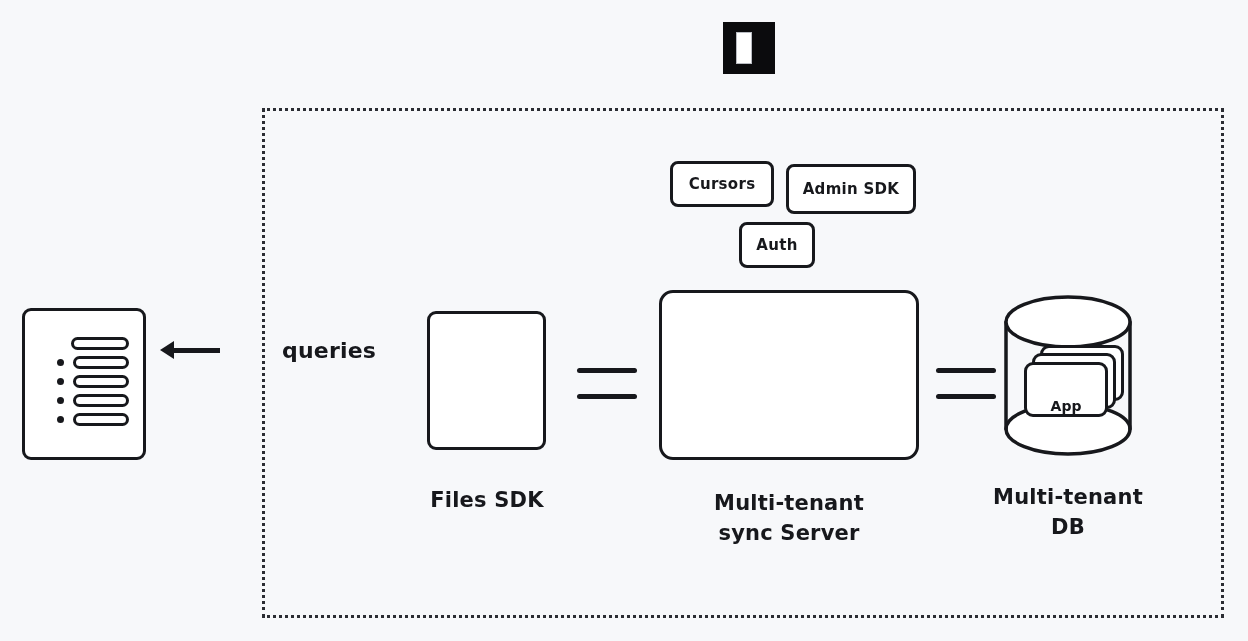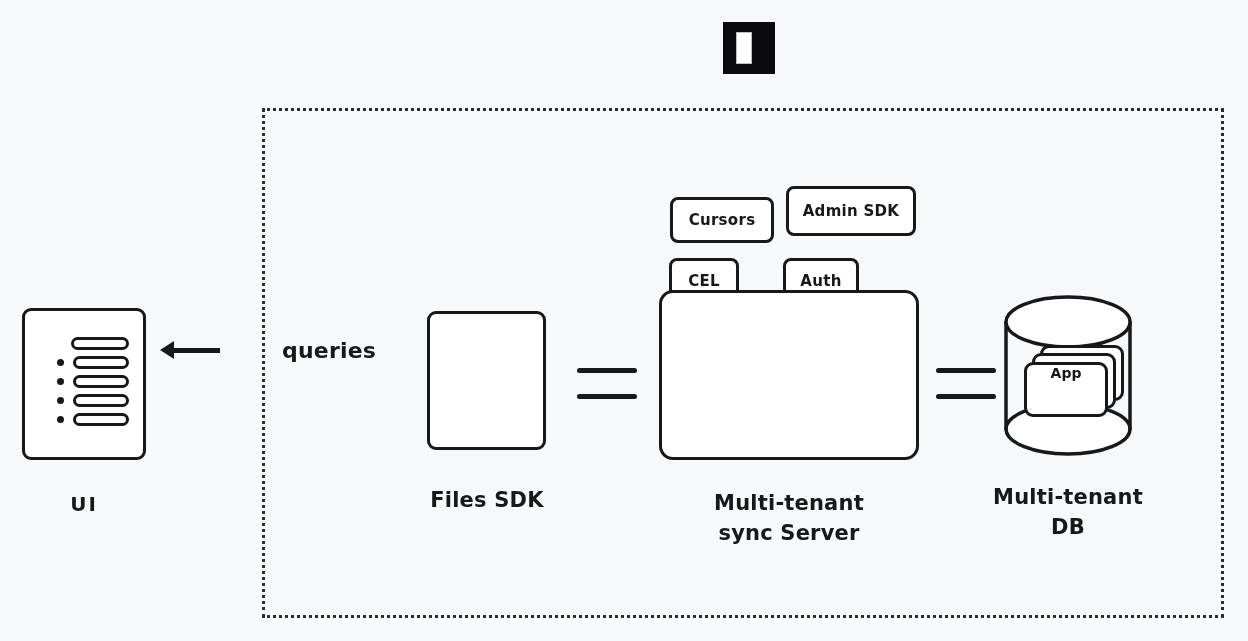--- a/index.html
+++ b/index.html
@@ -68,26 +68,25 @@
     border-radius: 8px;
     box-sizing: border-box;
     display: flex;
     align-items: center;
     justify-content: center;
     font-family: "DejaVu Sans", sans-serif;
     font-size: 15px;
     font-weight: 700;
     color: #17181c;
     letter-spacing: 0.3px;
-    margin-top: 36px;
   }
   .chip-cursors  { left: 670px; top: 161px; width: 104px; height: 46px; }
-  .chip-adminsdk { left: 786px; top: 150px; width: 130px; height: 50px; }
+  .chip-adminsdk { left: 786px; top: 164px; width: 130px; height: 50px; }
   .chip-cel      { left: 669px; top: 222px; width:  70px; height: 46px; }
-  .chip-auth     { left: 783px; top: 222px; width:  76px; height: 46px; }
+  .chip-auth     { left: 739px; top: 222px; width:  76px; height: 46px; }
   .chip-files    { left: 843px; top: 222px; width:  74px; height: 46px; }
 
   
   .ui-box {
     left: 22px; top: 308px; width: 124px; height: 152px;
     border-radius: 9px;
   }
   .ui-rows {
     position: absolute;
     left: 32px;
@@ -139,21 +138,21 @@
   }
   .stack .card {
     position: absolute;
     background: #ffffff;
     border: 3px solid #17181c;
     border-radius: 9px;
     box-sizing: border-box;
   }
   .stack .card.front {
     display: flex;
-    align-items: flex-start;
+    align-items: flex-end;
     justify-content: center;
     font-family: "DejaVu Sans", sans-serif;
     font-weight: 700;
     color: #17181c;
   }
 
   .db-stack { left: 1024px; top: 345px; width: 100px; height: 72px; }
   .db-stack .c3 { left: 16px; top: 0px;  width: 84px; height: 56px; }
   .db-stack .c2 { left: 8px;  top: 8px;  width: 84px; height: 56px; }
   .db-stack .c1 { left: 0px;  top: 17px; width: 84px; height: 55px; font-size: 14px; }
@@ -261,23 +260,20 @@
   </div>
 
   <div class="boundary"></div>
 
   <div class="chip chip-cursors">
     <span>Cursors</span>
   </div>
   <div class="chip chip-adminsdk">
     <span>Admin SDK</span>
   </div>
-  <div class="chip chip-cel">
-    <span>CEL</span>
-  </div>
   <div class="chip chip-auth">
     <span>Auth</span>
   </div>
 
   <div class="sketch-box ui-box">
     <div class="ui-rows">
       <div class="ui-row">
         <div class="ui-bar wide"></div>
       </div>
       <div class="ui-row">
@@ -291,21 +287,20 @@
       <div class="ui-row">
         <div class="ui-dot"></div>
         <div class="ui-bar"></div>
       </div>
       <div class="ui-row">
         <div class="ui-dot"></div>
         <div class="ui-bar"></div>
       </div>
     </div>
   </div>
-  <div class="caption cap-ui">UI</div>
 
   <div class="arrow-row row-queries">
     <div class="arrow-left">
       <div class="head"></div>
         <div class="shaft"></div>
     </div>
     <div class="gap-l"></div>
     <div class="arrow-label">queries</div>
     <div class="gap-r"></div>
     <div class="seg"></div>

